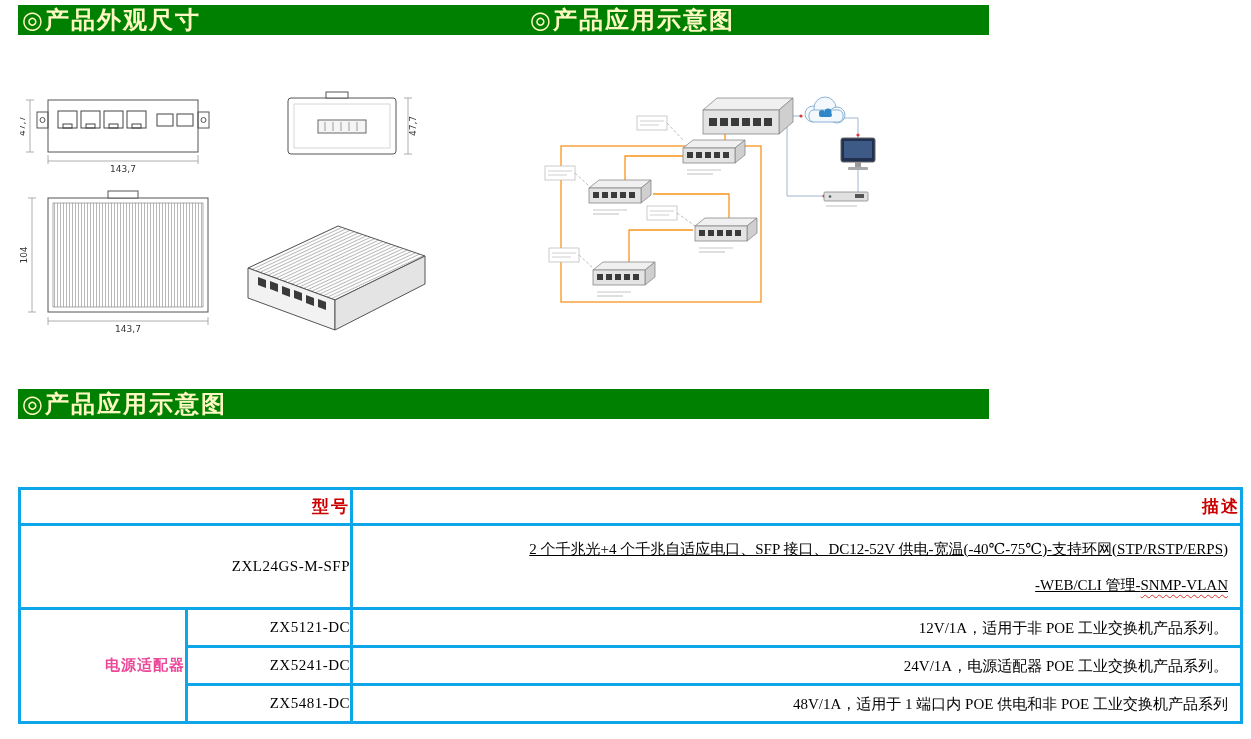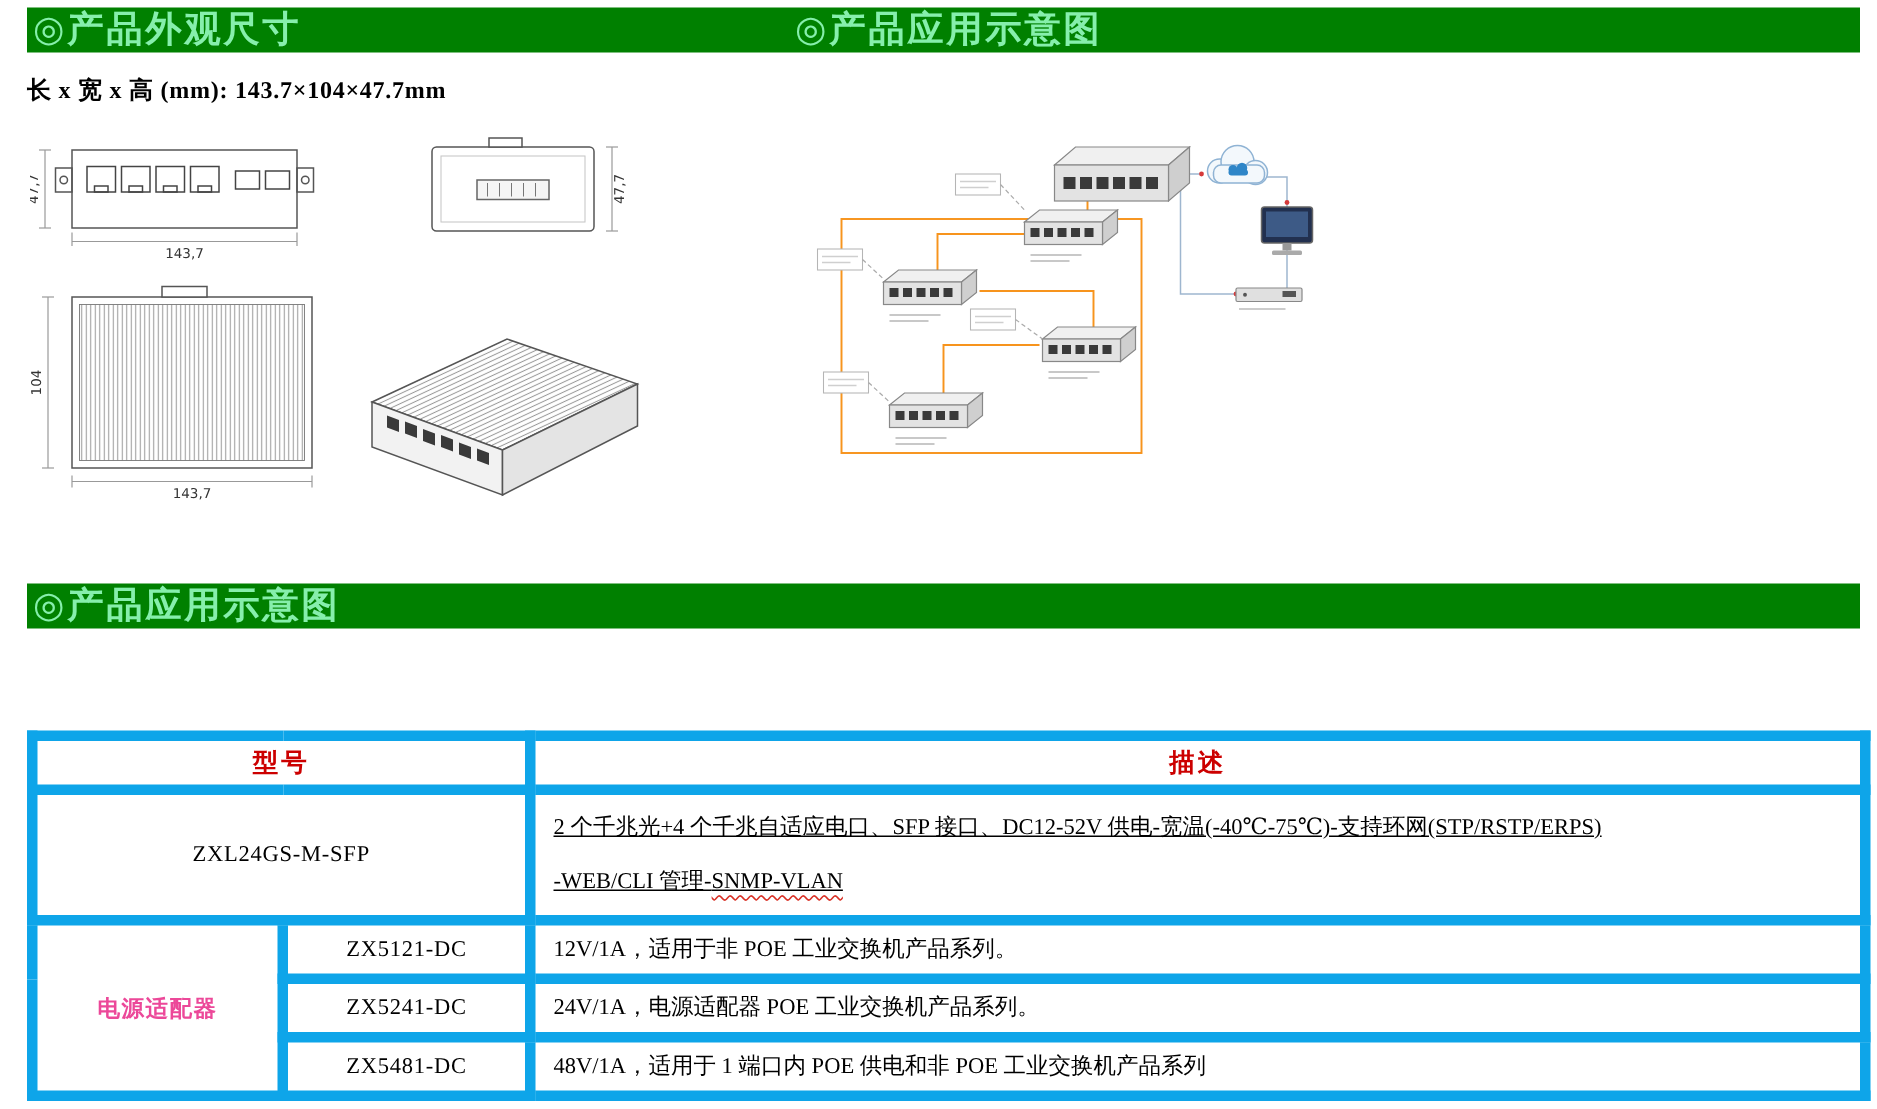--- a/index.html
+++ b/index.html
@@ -4,22 +4,22 @@
 <style>
   * { margin:0; padding:0; box-sizing:border-box; }
   html,body { background:#fff; }
   body {
     width:1251px; height:739px; position:relative; overflow:hidden;
     font-family:"Liberation Serif","DejaVu Serif",serif; color:#000;
   }
   .page { position:absolute; inset:0; }
 
   .bar {
-    position:absolute; left:18px; width:1222px; height:30px;
-    background:#008000; color:#86efac;
+    position:absolute; left:18px; width:971px; height:30px;
+    background:#008000; color:#fef9c3;
   }
   .bar .bar-title {
     position:absolute; top:0; line-height:30px;
     font-size:24px; font-weight:bold; letter-spacing:2px; white-space:nowrap;
   }
   .bar-top { top:5px; }
   .bar-top .t1 { left:4px; }
   .bar-top .t2 { left:512px; }
   .bar-order { top:389px; }
   .bar-order .t1 { left:4px; }
@@ -32,21 +32,21 @@
   svg.figure { position:absolute; }
   #drawings { left:20px; top:78px; }
   #appdiagram { left:525px; top:80px; }
   .dim { font-size:9px; fill:#333; stroke:none; text-anchor:middle;
          font-family:"DejaVu Sans",sans-serif; }
 
   table.order {
     position:absolute; left:18px; top:487px; width:1222px;
     border-collapse:collapse; table-layout:fixed;
   }
-  .order td, .order th { border:7px solid #0ea5e9; vertical-align:middle; font-size:15px; }
+  .order td, .order th { border:3px solid #0ea5e9; vertical-align:middle; font-size:15px;text-align:right; }
   .order th { color:#cc0000; font-size:17px; font-weight:bold; height:36px; letter-spacing:2px; }
   .row-main td { height:84px; }
   .row-adapter td { height:38px; }
   .model-cell { text-align:center; font-weight:normal; font-size:15px; letter-spacing:0.5px; }
   .adapter-label { color:#ec4899; font-weight:bold; text-align:center; font-size:16px; letter-spacing:1px; }
   .desc-cell { text-align:left; padding:4px 12px; line-height:24px; }
   .desc-cell.two-line div { line-height:36px;text-decoration:underline; }
   .squiggle { text-decoration:underline; text-decoration-style:wavy;
               text-decoration-color:#d93025; text-underline-offset:4px;
               text-decoration-thickness:1px; }
@@ -54,21 +54,20 @@
 </head>
 <body>
 
 <div class="page">
 
   <div class="bar bar-top">
     <span class="bar-title t1">◎产品外观尺寸</span>
     <span class="bar-title t2">◎产品应用示意图</span>
   </div>
 
-  <div class="dims-line">长 x 宽 x 高 (mm): 143.7×104×47.7mm</div>
 
   <svg id="drawings" class="figure" width="470" height="290" viewBox="0 0 470 290">
     <defs>
       <pattern id="finsV" width="3" height="6" patternUnits="userSpaceOnUse">
         <line x1="1.5" y1="0" x2="1.5" y2="6" stroke="#9a9a9a" stroke-width="0.7"></line>
       </pattern>
       <pattern id="finsIso" width="6" height="3" patternUnits="userSpaceOnUse" patternTransform="rotate(-25)">
         <line x1="0" y1="1.5" x2="6" y2="1.5" stroke="#9a9a9a" stroke-width="0.7"></line>
       </pattern>
     </defs>

